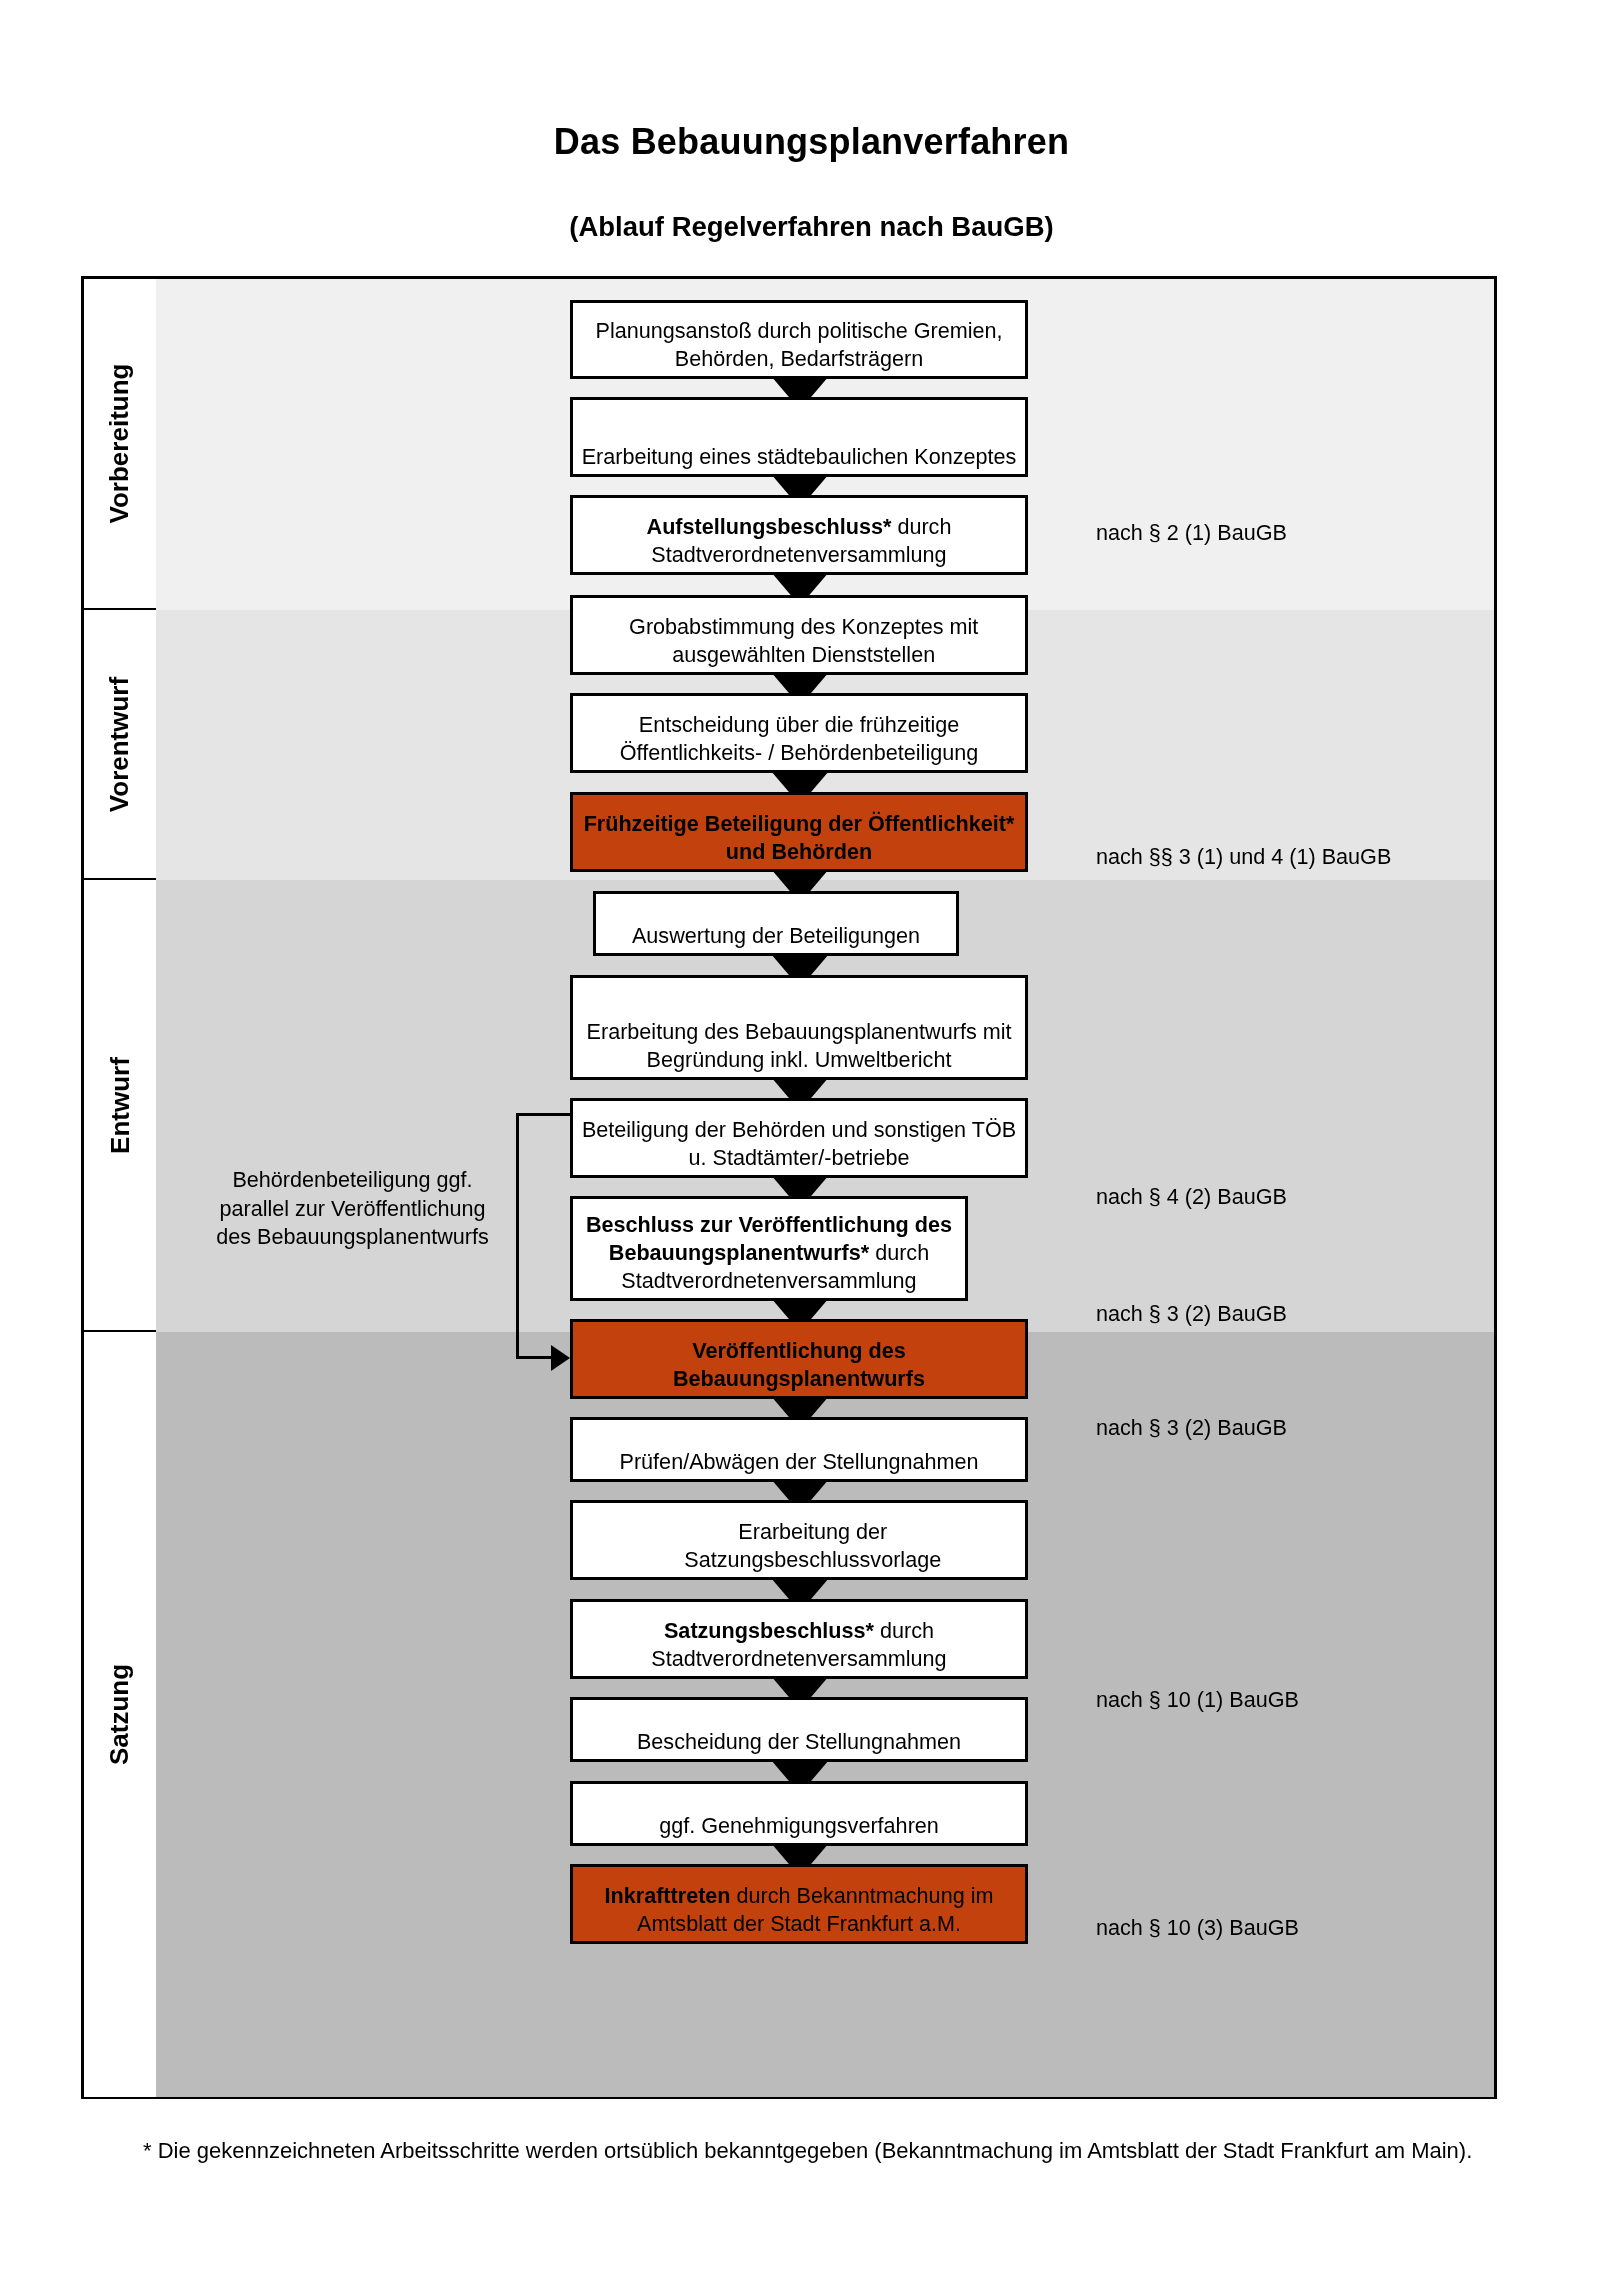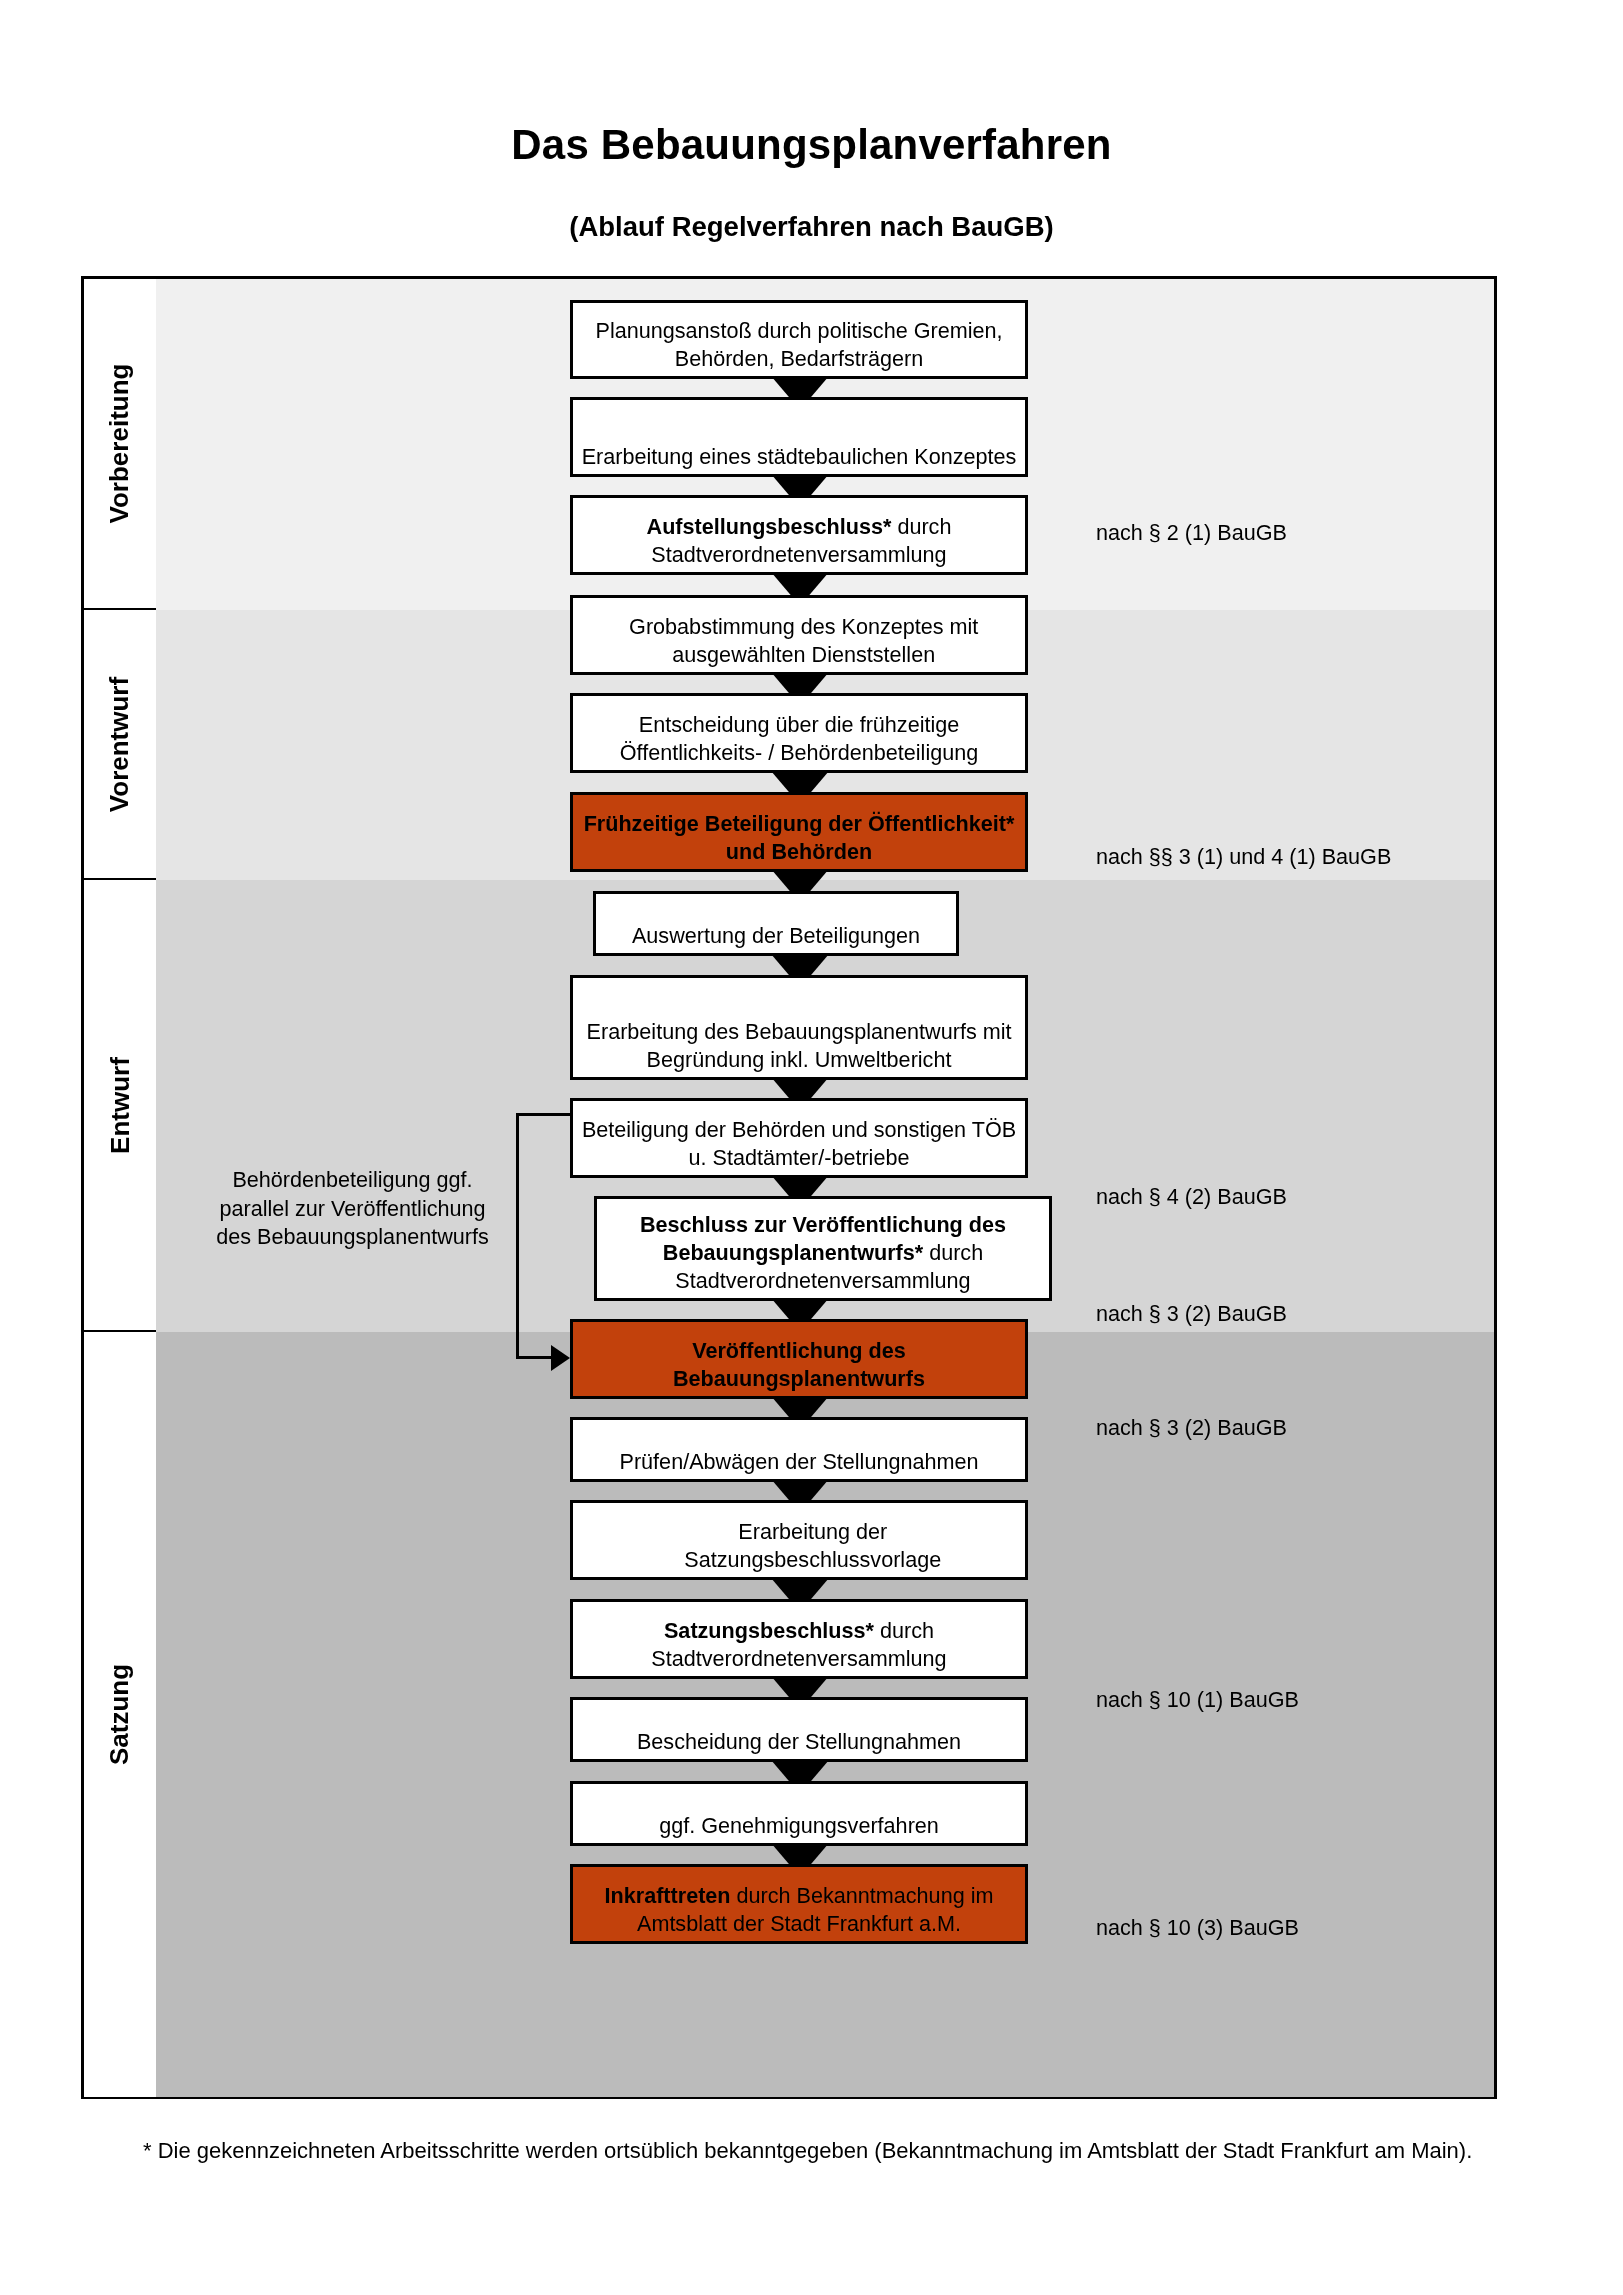--- a/index.html
+++ b/index.html
@@ -10,21 +10,21 @@
     font-family: "Liberation Sans", sans-serif;
     color: #000;
     overflow: hidden;
   }
 
   .page { position: relative; width: 1623px; height: 2295px; }
 
   
   .title {
     position: absolute; left: 0; top: 121px; width: 1623px;
-    text-align: center; font-size: 42px; font-weight: bold;
+    text-align: center; font-size: 36px; font-weight: bold;
     letter-spacing: 0.2px;
   }
   .subtitle {
     position: absolute; left: 0; top: 211px; width: 1623px;
     text-align: center; font-size: 27.5px; font-weight: bold;
   }
 
   
   .frame {
     position: absolute;
@@ -184,21 +184,21 @@
     <div class="pbox" style="left:486px;top:696px;width:458px;height:105px;">
       <span>Erarbeitung des Bebauungsplanentwurfs mit Begründung inkl. Umweltbericht</span>
     </div>
     <div class="arrow" style="left:687px;top:798px;"></div>
 
     <div class="pbox" style="left:486px;top:819px;width:458px;height:80px;">
       <span>Beteiligung der Behörden und sonstigen TÖB u. Stadtämter/-betriebe</span>
     </div>
     <div class="arrow" style="left:687px;top:896px;"></div>
 
-    <div class="pbox" style="left:486px;top:917px;width:458px;height:105px;margin-left:24px;">
+    <div class="pbox" style="left:486px;top:917px;width:398px;height:105px;">
       <span><b>Beschluss zur Veröffentlichung des Bebauungsplanentwurfs*</b> <span>durch Stadtverordnetenversammlung</span></span>
     </div>
     <div class="arrow" style="left:687px;top:1019px;"></div>
 
     <div class="pbox blue" style="left:486px;top:1040px;width:458px;height:80px;">
       <b>Veröffentlichung des Bebauungsplanentwurfs</b>
     </div>
     <div class="arrow" style="left:687px;top:1117px;"></div>
 
     <div class="sidenote" style="left:131px;top:887px;">

